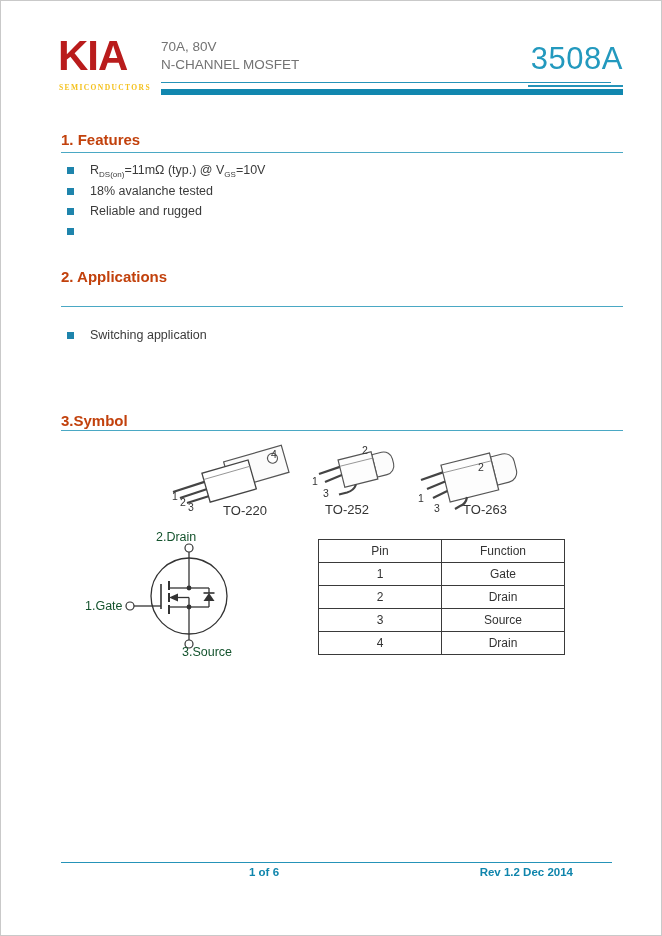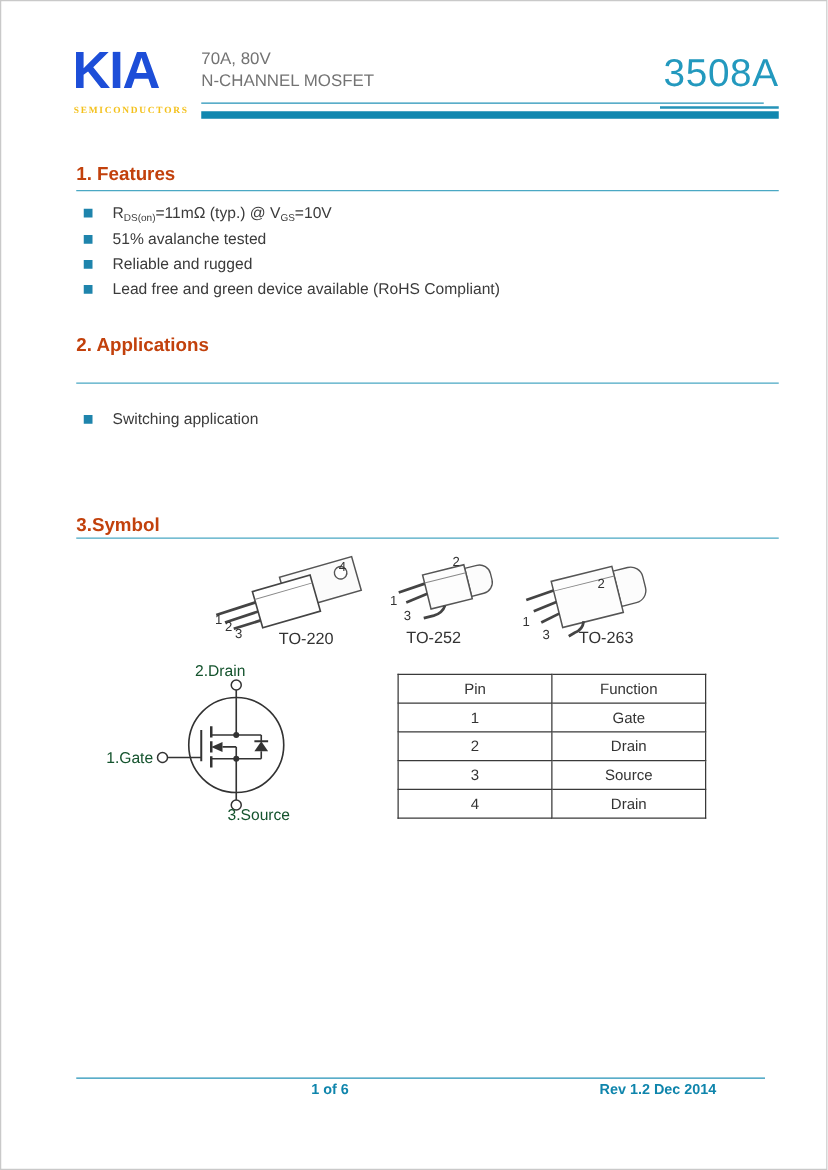--- a/index.html
+++ b/index.html
@@ -4,21 +4,21 @@
 <style>
   html,body{margin:0;padding:0;background:#e9e9e9;}
   .page{
     position:relative;width:660px;height:934px;background:#ffffff;
     border:1px solid #c9c9c9;margin:0 auto;overflow:hidden;
     font-family:"Liberation Sans", sans-serif;color:#3b3b3b;
   }
   .abs{position:absolute;}
 
   
-  .logo-main{left:57px;top:33px;font-size:42px;font-weight:bold;color:#1d4ed8;letter-spacing:-1px;line-height:44px;}
+  .logo-main{left:57px;top:33px;font-size:42px;font-weight:bold;color:#b91c1c;letter-spacing:-1px;line-height:44px;}
   .logo-sub{left:58px;top:82px;font-size:7.5px;font-weight:bold;color:#F4C11C;letter-spacing:1.4px;font-family:Liberation Serif, serif;}
   .hdr-sub{left:160px;top:37px;font-size:13.5px;font-weight:normal;color:#737373;line-height:18px;}
   .part-no{left:440px;top:40px;width:182px;text-align:right;font-size:31px;color:#2399BE;letter-spacing:0.5px;}
   .hdr-line-thin{left:160px;top:81px;width:450px;height:1px;background:#2593B8;}
   .hdr-line-3508{left:527px;top:84px;width:95px;height:2px;background:#2593B8;}
   .hdr-bar{left:160px;top:88px;width:462px;height:6px;background:#1187AF;}
 
   
   .sec-title{font-size:15px;font-weight:bold;color:#c2410c;}
   .sec-rule{width:562px;height:1px;background:#4AA8C4;}
@@ -64,29 +64,28 @@
   <div class="abs sec-title" style="left:60px;top:130px;">1. Features</div>
   <div class="abs sec-rule" style="left:60px;top:151px;"></div>
 
   <div class="abs blist" style="left:60px;top:163px;">
     <div class="bitem">
       <span class="bullet"></span>
       <span><span>R</span><span class="sub">DS(on)</span><span>=11mΩ (typ.) @ V</span><span class="sub">GS</span><span>=10V</span></span>
     </div>
     <div class="bitem">
       <span class="bullet"></span>
-      <span>51% avalanche tested</span>
+      <span>18% avalanche tested</span>
     </div>
     <div class="bitem">
       <span class="bullet"></span>
       <span>Reliable and rugged</span>
     </div>
     <div class="bitem">
       <span class="bullet"></span>
-      <span>Lead free and green device available (RoHS Compliant)</span>
     </div>
   </div>
 
   <div class="abs sec-title" style="left:60px;top:267px;">2. Applications</div>
   <div class="abs sec-rule" style="left:60px;top:305px;"></div>
 
   <div class="abs blist" style="left:60px;top:328px;">
     <div class="bitem">
       <span class="bullet"></span>
       <span>Switching application</span>

